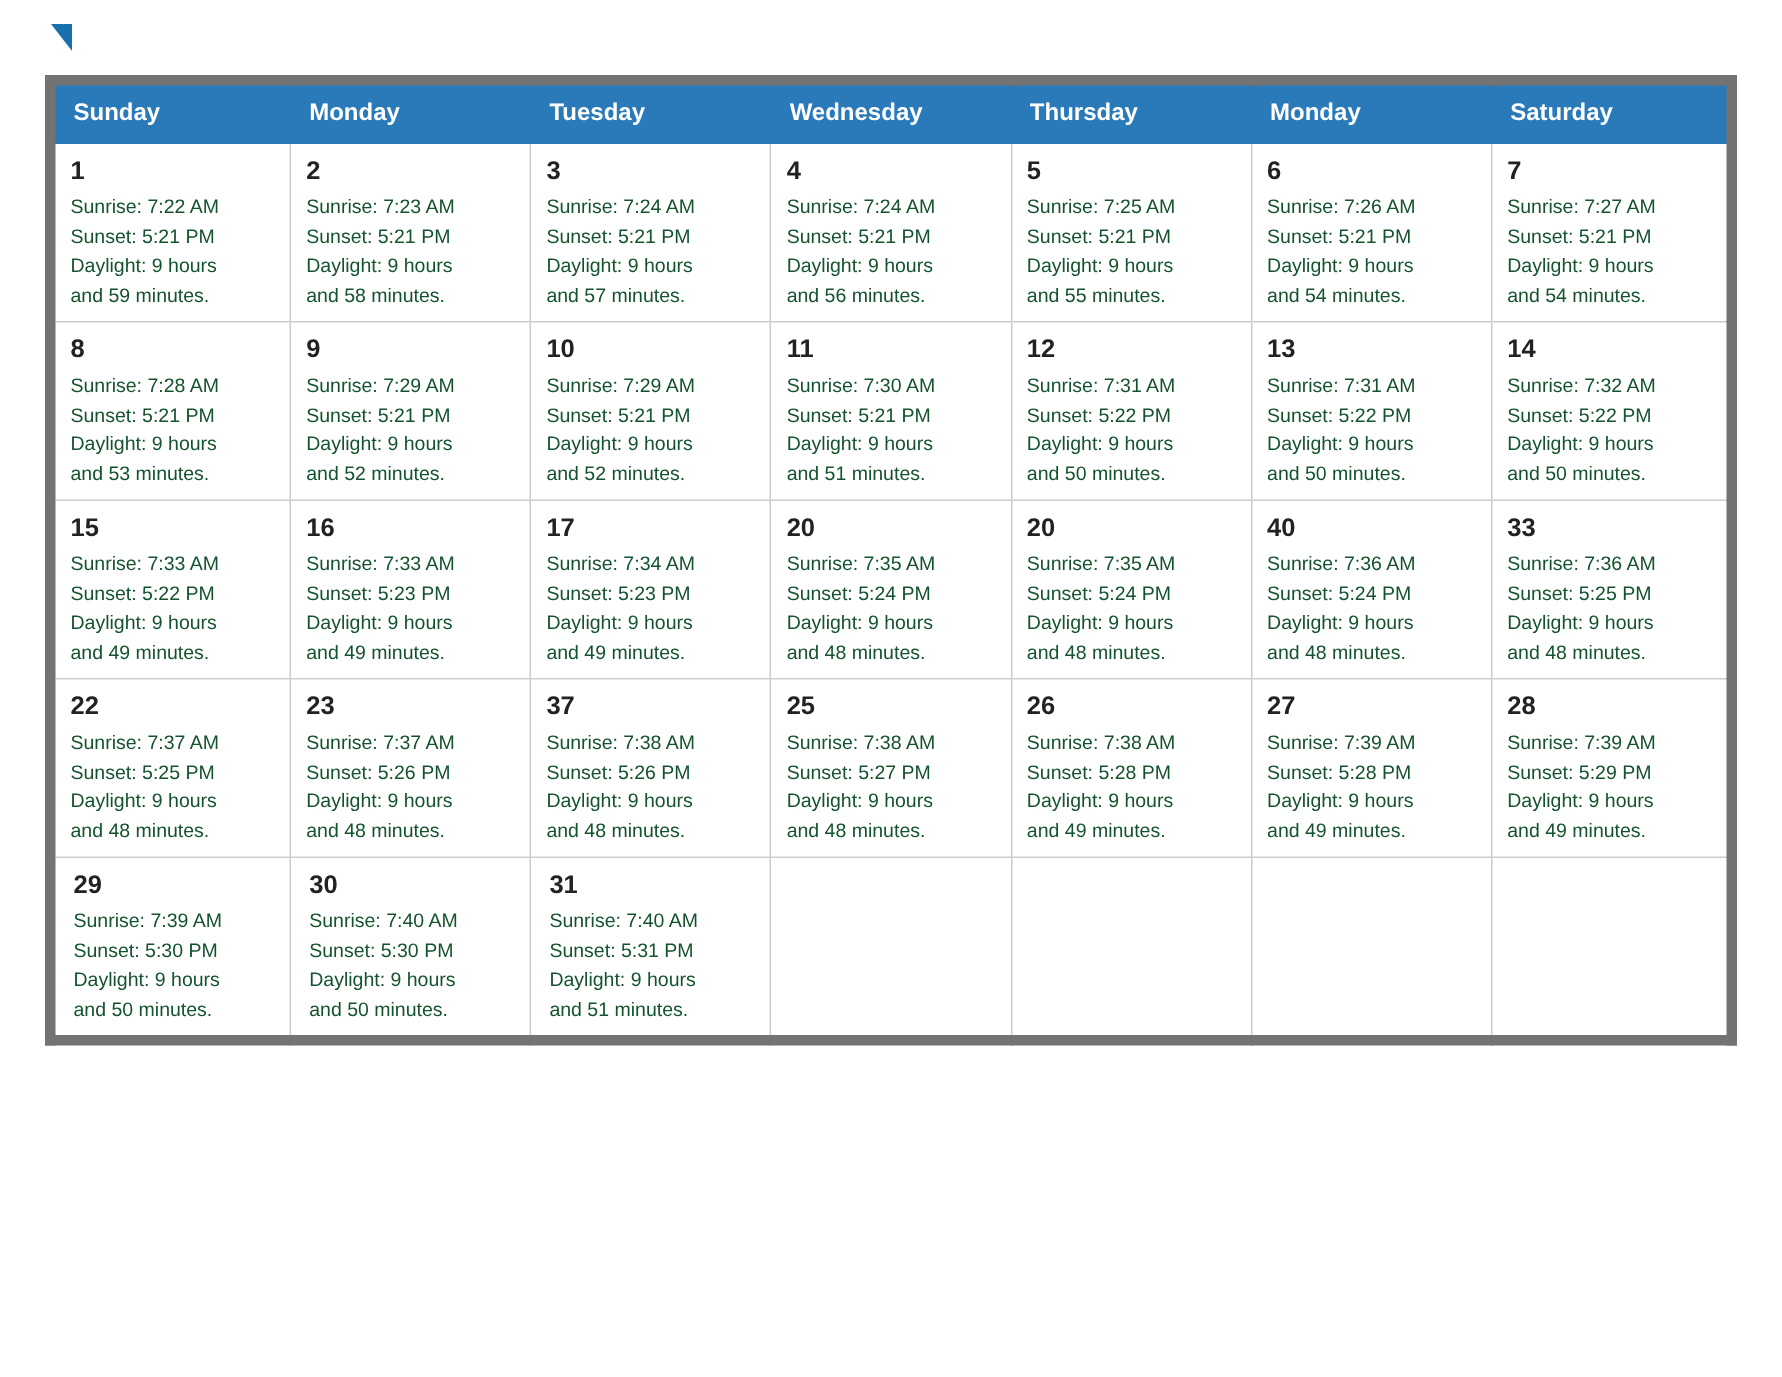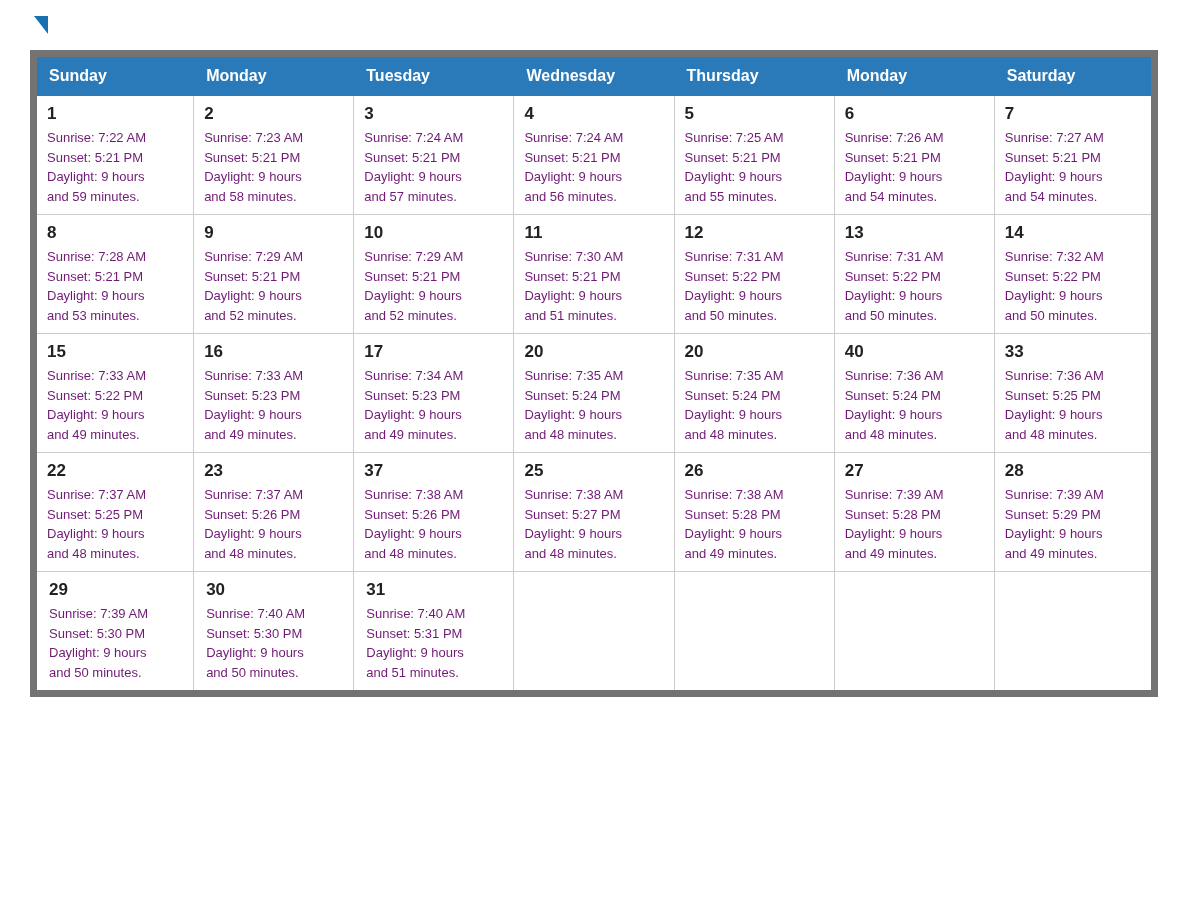--- a/index.html
+++ b/index.html
@@ -82,21 +82,21 @@
       min-height: 100px;
     }
     .day-number {
       font-size: 17px;
       font-weight: bold;
       color: #222;
       margin-bottom: 4px;
     }
     .day-info {
       font-size: 13px;
-      color: #701a75;
+      color: #14532d;
       line-height: 1.5;
     }
     .empty-cell {
       background: #fff;
     }
     tr:last-child td {
       min-height: 120px;
       padding-left: 12px;
     }
   </style>

